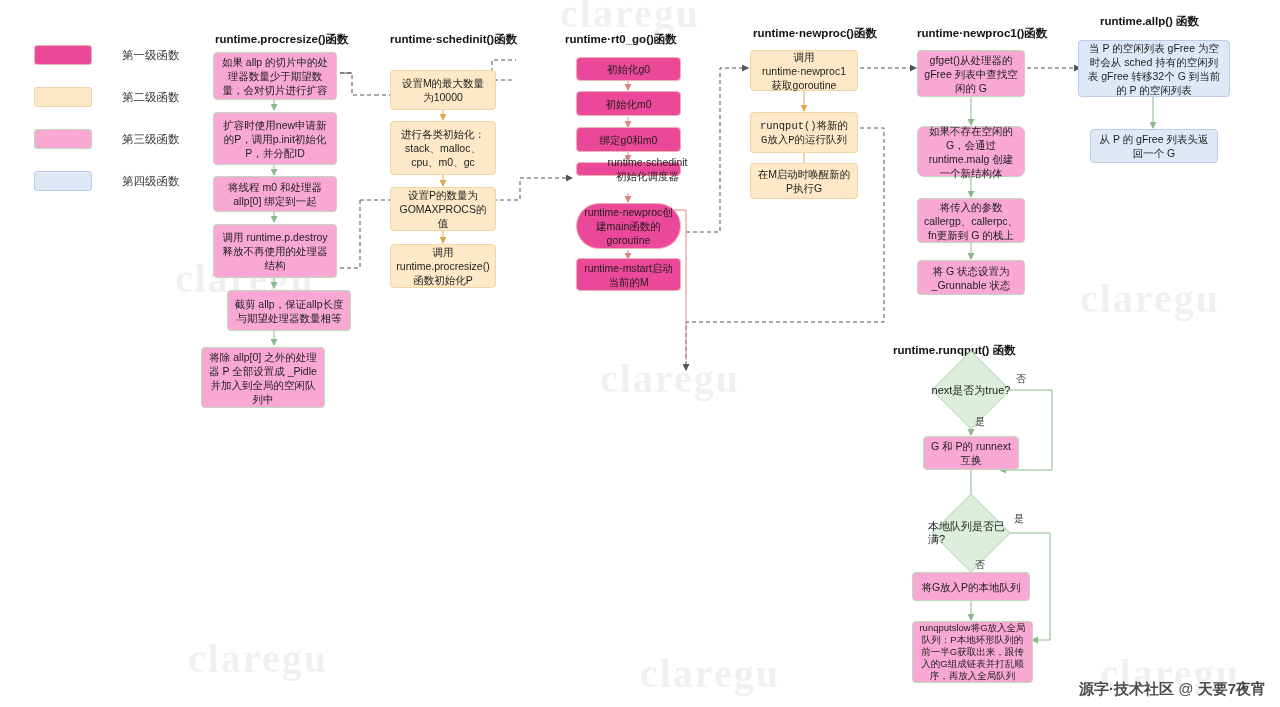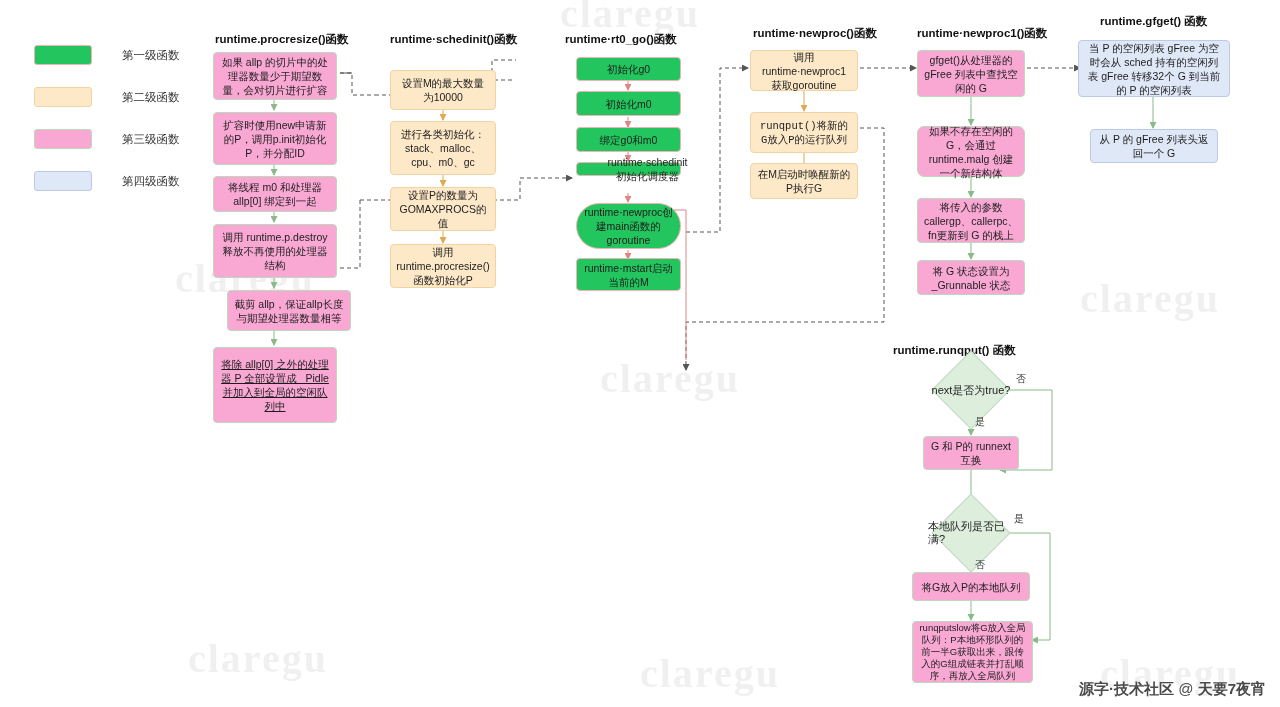--- a/index.html
+++ b/index.html
@@ -25,21 +25,21 @@
     white-space:nowrap;
   }
   .node{
     position:absolute;box-sizing:border-box;
     border-radius:4px;border:1px solid #c9c9c9;
     font-size:10.5px;line-height:14px;
     padding:5px 6px;color:#1d1d1d;
     display:flex;align-items:center;justify-content:center;
     text-align:center;
   }
-  .lvl1{background:#22c55e;border-color:#f0b3b3;}
+  .lvl1{background:#ec4899;border-color:#f0b3b3;}
   .lvl2{background:#fde8c8;border-color:#f2d3a3;}
   .lvl3{background:#f9a8d4;border-color:#bcd9bc;}
   .lvl4{background:#dfe8f7;border-color:#bcc9e8;}
   .diamond{
     position:absolute;box-sizing:border-box;
     background:#ddeedd;border:1px solid #bcd9bc;
     transform:rotate(45deg);
   }
   .diamond-label{
     position:absolute;box-sizing:border-box;
@@ -143,29 +143,29 @@
     <span class="legend-chip lvl4"></span>
     <span class="legend-label">第四级函数</span>
   </div>
 </div>
 
 <div class="col-title" style="left:215px;top:32px;">runtime.procresize()函数</div>
 <div class="col-title" style="left:390px;top:32px;">runtime·schedinit()函数</div>
 <div class="col-title" style="left:565px;top:32px;">runtime·rt0_go()函数</div>
 <div class="col-title" style="left:753px;top:26px;">runtime·newproc()函数</div>
 <div class="col-title" style="left:917px;top:26px;">runtime·newproc1()函数</div>
-<div class="col-title" style="left:1100px;top:14px;">runtime.gfget() 函数</div>
+<div class="col-title" style="left:1100px;top:14px;">runtime.allp() 函数</div>
 <div class="col-title" style="left:893px;top:343px;">runtime.runqput() 函数</div>
 
 <div class="node lvl3" style="left:213px;top:52px;width:124px;height:48px;">如果 allp 的切片中的处理器数量少于期望数量，会对切片进行扩容</div>
 <div class="node lvl3" style="left:213px;top:112px;width:124px;height:53px;">扩容时使用new申请新的P，调用p.init初始化P，并分配ID</div>
 <div class="node lvl3" style="left:213px;top:176px;width:124px;height:36px;">将线程 m0 和处理器 allp[0] 绑定到一起</div>
 <div class="node lvl3" style="left:213px;top:224px;width:124px;height:54px;">调用 runtime.p.destroy 释放不再使用的处理器结构</div>
 <div class="node lvl3" style="left:213px;top:290px;width:124px;height:41px;margin-left:14px;">截剪 allp，保证allp长度与期望处理器数量相等</div>
-<div class="node lvl3" style="left:213px;top:347px;width:124px;height:76px;text-decoration:underline;">将除 allp[0] 之外的处理器 P 全部设置成 _Pidle 并加入到全局的空闲队列中</div>
+<div class="node lvl3" style="left:201px;top:347px;width:124px;height:61px;">将除 allp[0] 之外的处理器 P 全部设置成 _Pidle 并加入到全局的空闲队列中</div>
 
 <div class="node lvl2" style="left:390px;top:70px;width:106px;height:40px;">设置M的最大数量为10000</div>
 <div class="node lvl2" style="left:390px;top:121px;width:106px;height:54px;">进行各类初始化：stack、malloc、cpu、m0、gc</div>
 <div class="node lvl2" style="left:390px;top:187px;width:106px;height:44px;">设置P的数量为GOMAXPROCS的值</div>
 <div class="node lvl2" style="left:390px;top:244px;width:106px;height:44px;">调用 runtime.procresize() 函数初始化P</div>
 
 <div class="node lvl1" style="left:576px;top:57px;width:105px;height:24px;">初始化g0</div>
 <div class="node lvl1" style="left:576px;top:91px;width:105px;height:25px;">初始化m0</div>
 <div class="node lvl1" style="left:576px;top:127px;width:105px;height:25px;">绑定g0和m0</div>
 <div class="node lvl1" style="left:576px;top:162px;width:105px;height:14px;padding-left:44px;">runtime·schedinit初始化调度器</div>

